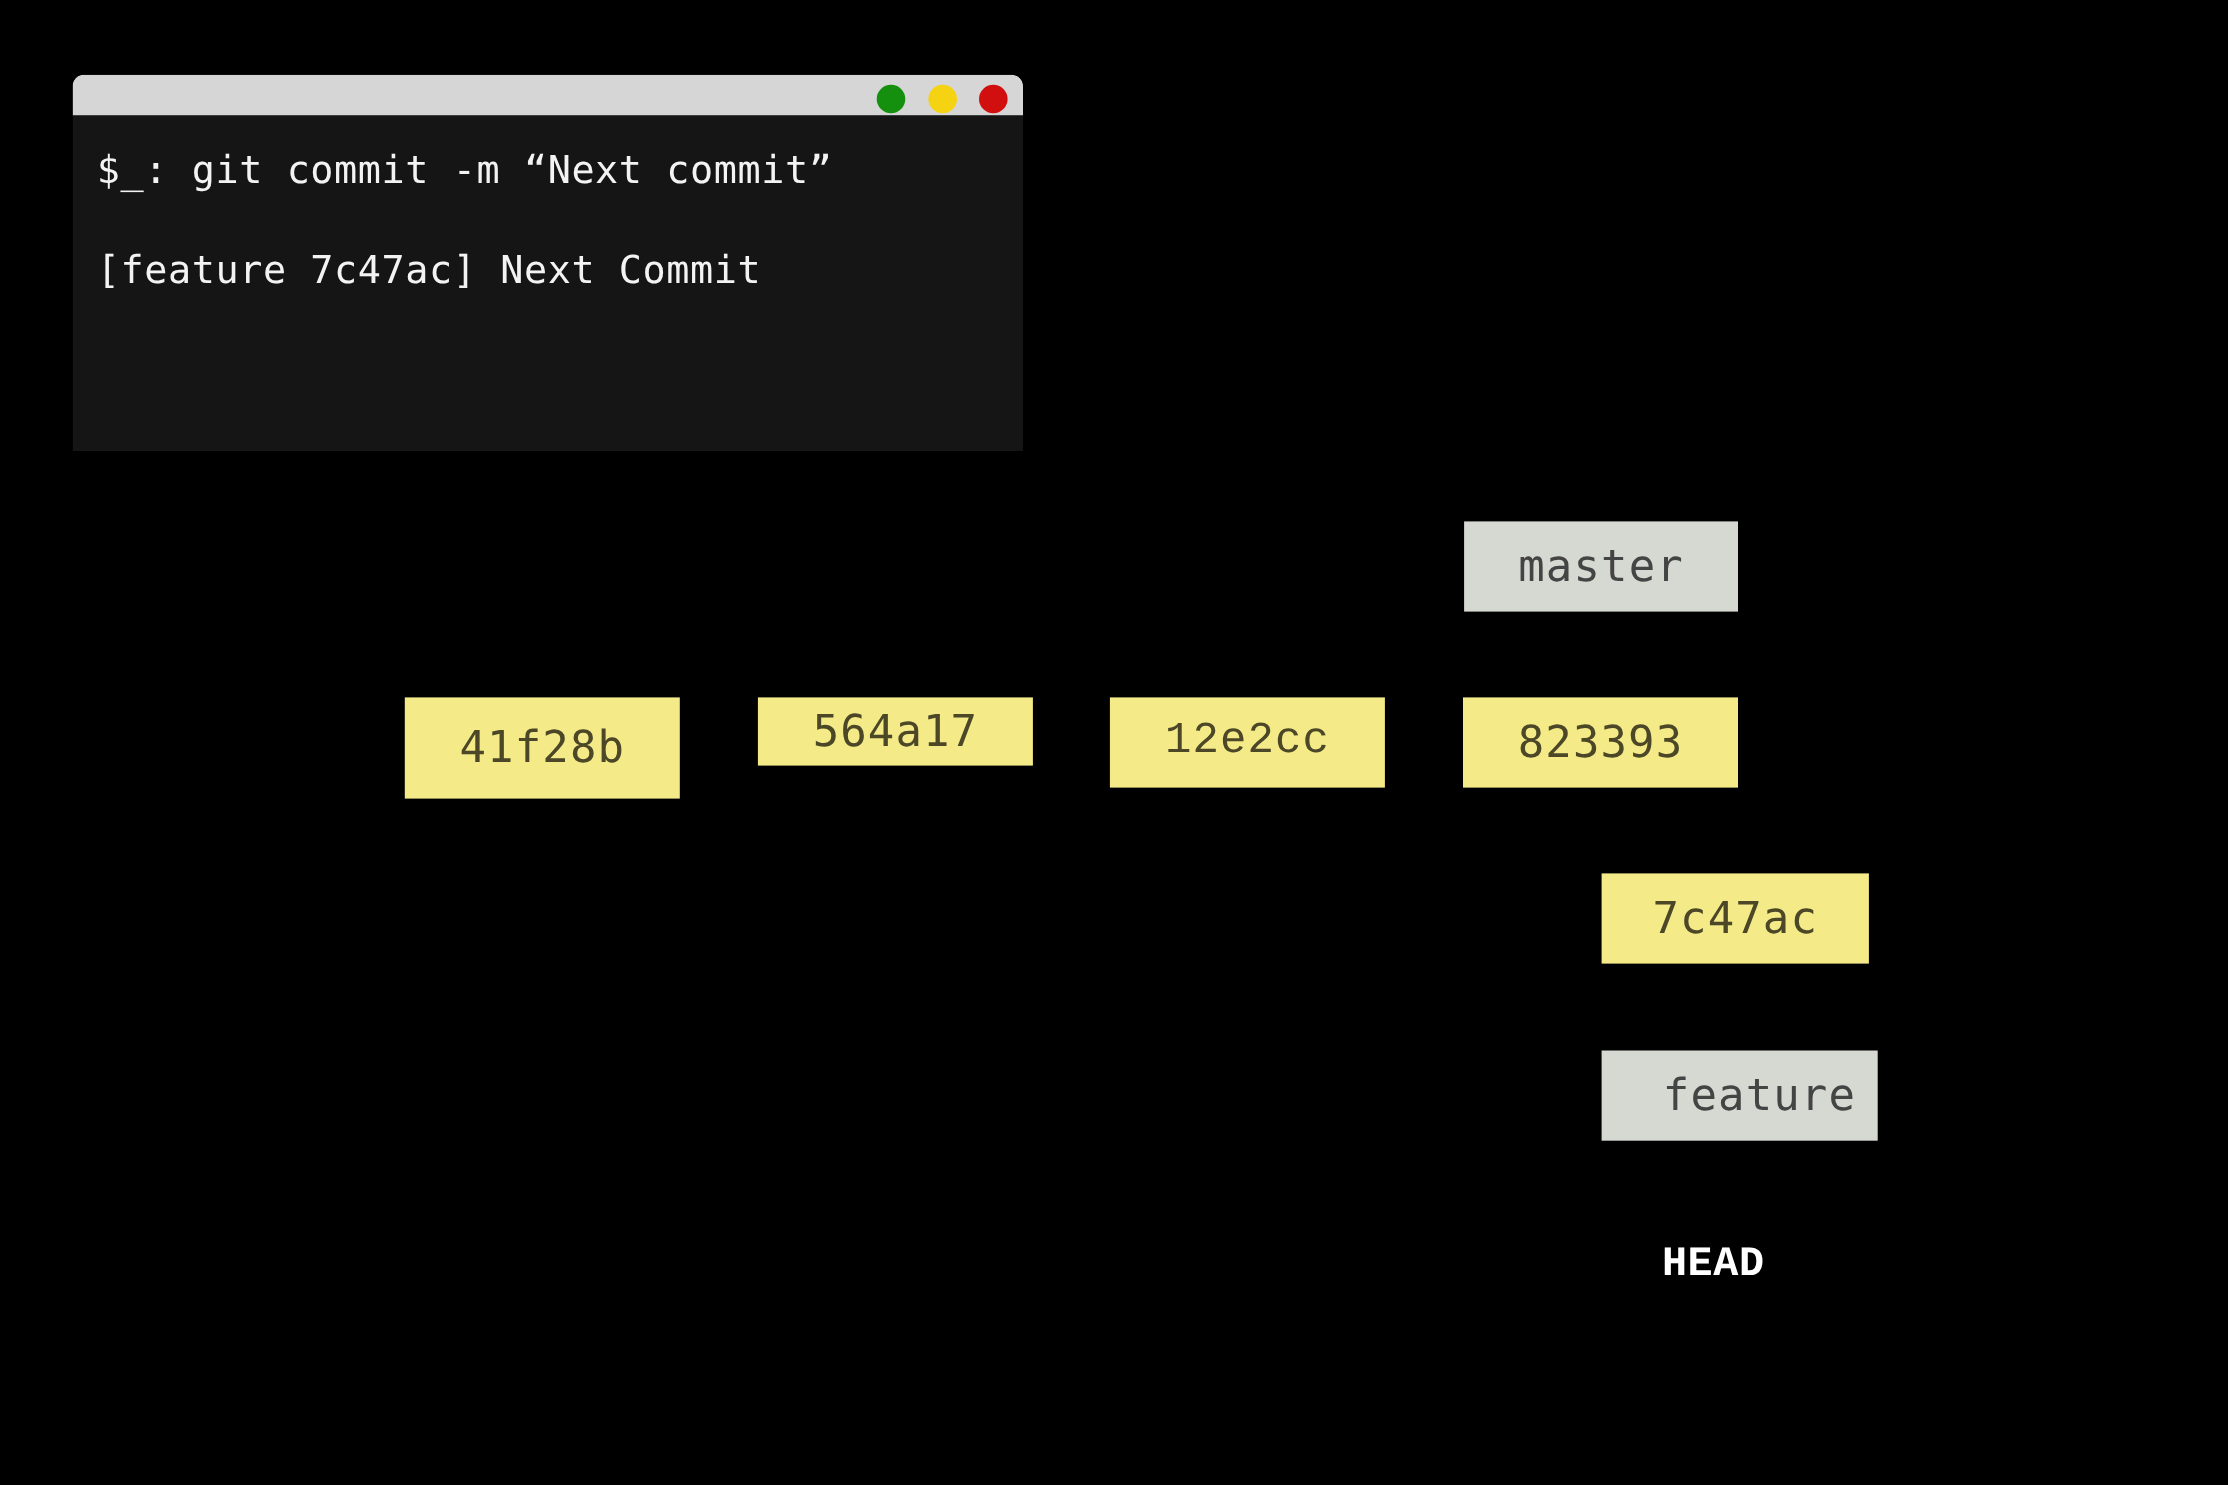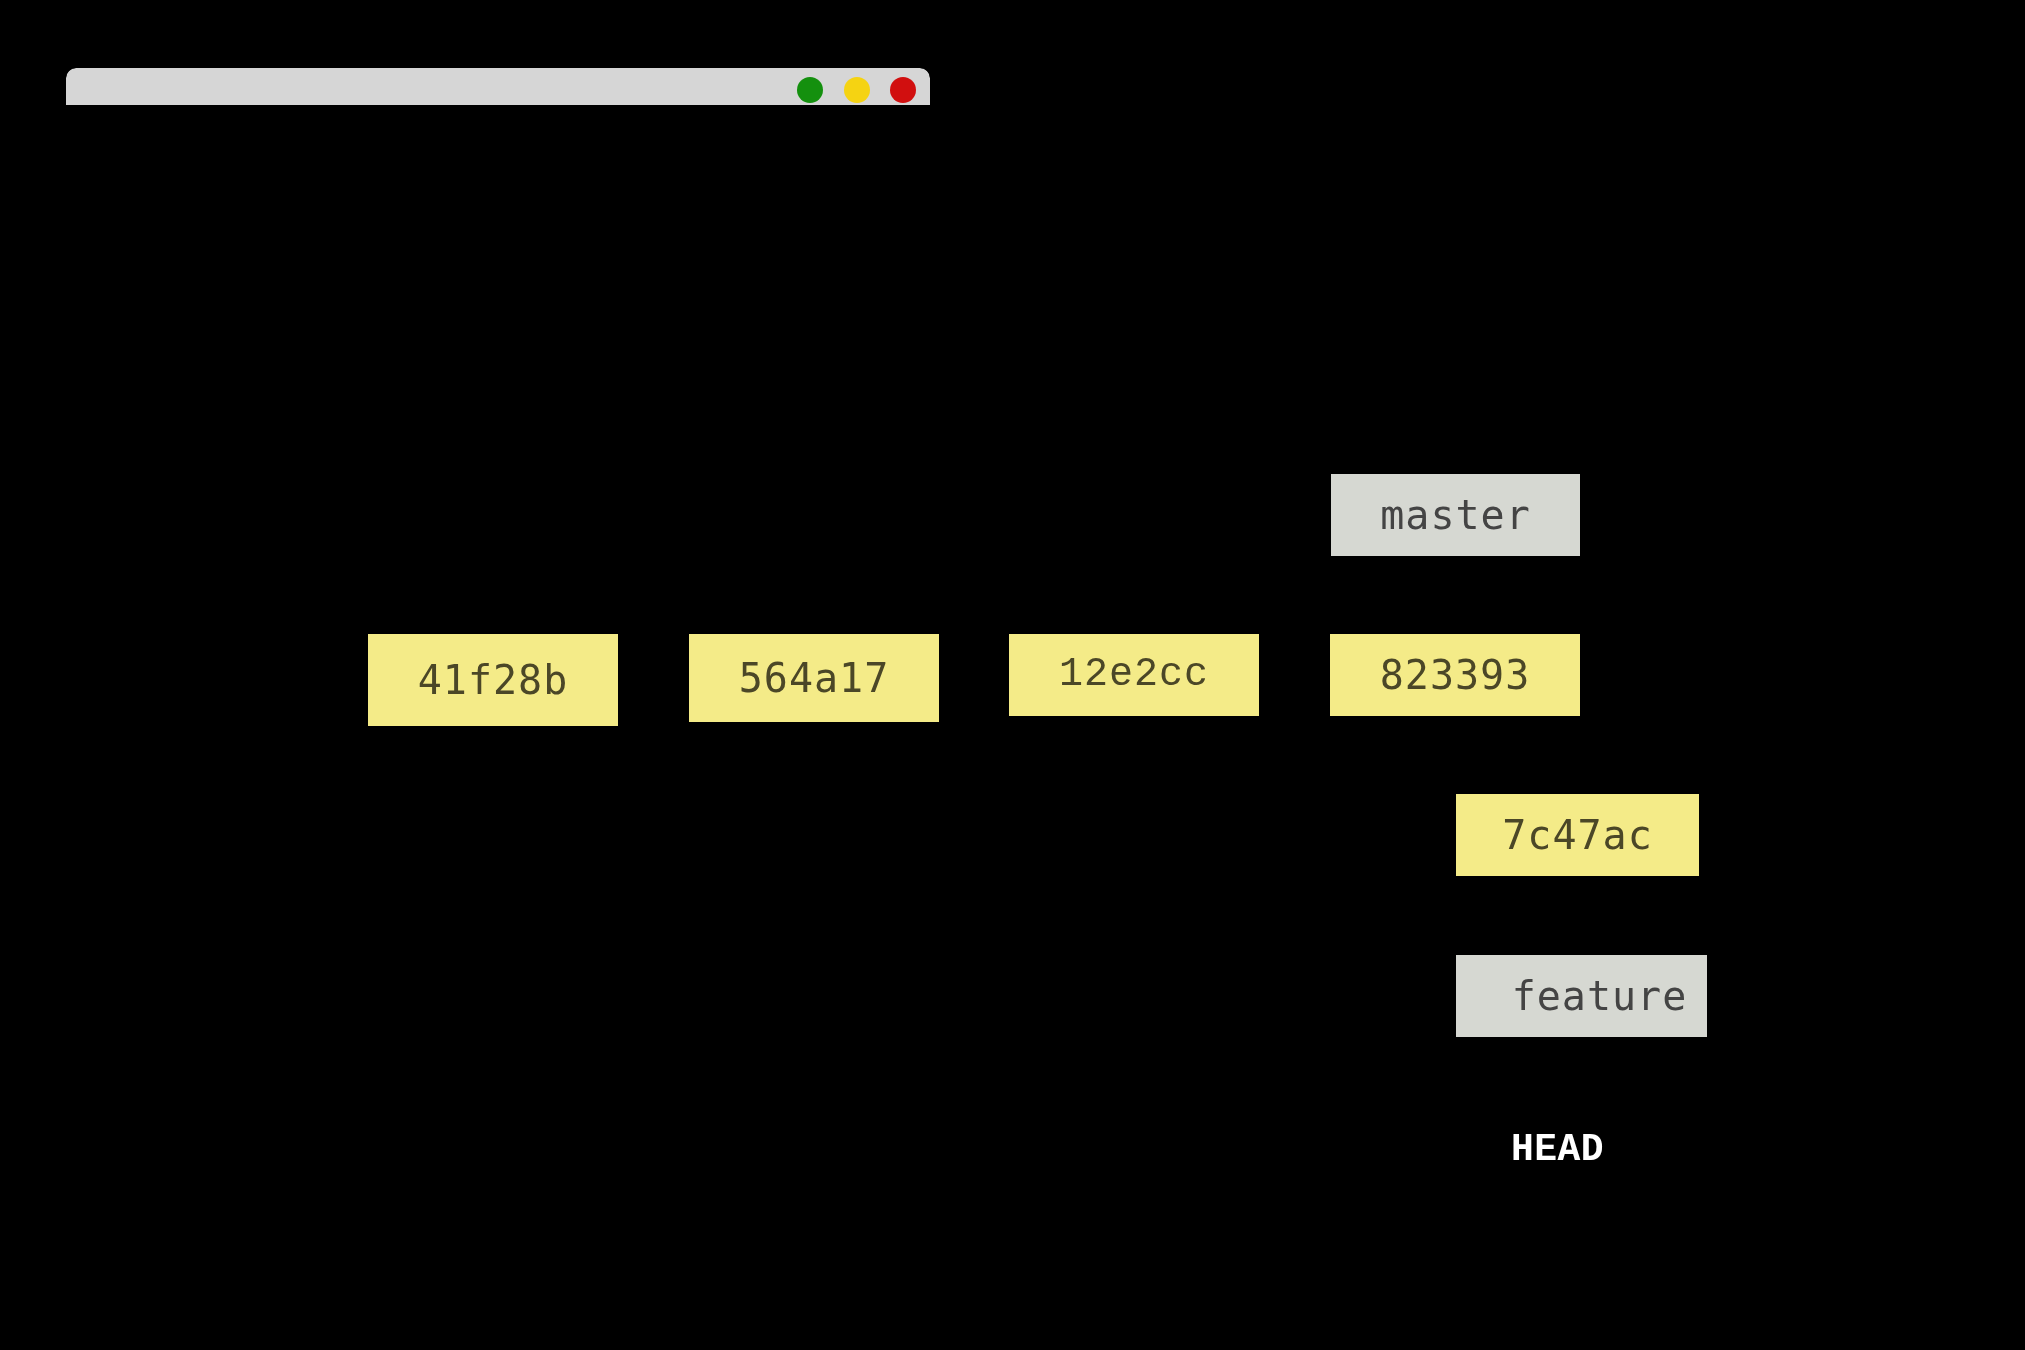--- a/index.html
+++ b/index.html
@@ -82,21 +82,21 @@
   .node.commit {
     background: #f4eb88;
     color: #4b4727;
   }
   .node.ref {
     background: #d6d8d2;
     color: #444444;
   }
 
   #node-41f28b { left: 344px; top: 634px; width: 250px; height: 92px; }
-  #node-564a17 { left: 665px; top: 634px; width: 250px; height: 88px; }
+  #node-564a17 { left: 665px; top: 634px; width: 250px; height: 62px; }
   #node-12e2cc { left: 985px; top: 634px; width: 250px; height: 82px; font-family: Liberation Mono, monospace; }
   #node-823393 { left: 1306px; top: 634px; width: 250px; height: 82px; }
   #node-7c47ac { left: 1432px; top: 794px; width: 243px; height: 82px; text-align: right; }
   #ref-master  { left: 1307px; top: 474px; width: 249px; height: 82px; }
   #ref-feature { left: 1432px; top: 955px; width: 251px; height: 82px; padding-left: 36px; }
 
   
   #head-label {
     position: absolute;
     left: 1432px;
@@ -114,20 +114,24 @@
 <body>
 
 <div id="terminal-window">
 
   <div id="terminal-titlebar">
     <div class="traffic-light" id="dot-green"></div>
     <div class="traffic-light" id="dot-yellow"></div>
     <div class="traffic-light" id="dot-red"></div>
   </div>
 
+  <div id="terminal-body">
+    <div class="terminal-line" id="terminal-line-1">$_: git commit -m “Next commit”</div>
+    <div class="terminal-line" id="terminal-line-2">[feature 7c47ac] Next Commit</div>
+  </div>
 
 </div>
 
 <div class="node ref" id="ref-master">master</div>
 
 <div class="node commit" id="node-41f28b">41f28b</div>
 
 <div class="node commit" id="node-564a17">564a17</div>
 
 <div class="node commit" id="node-12e2cc">12e2cc</div>

